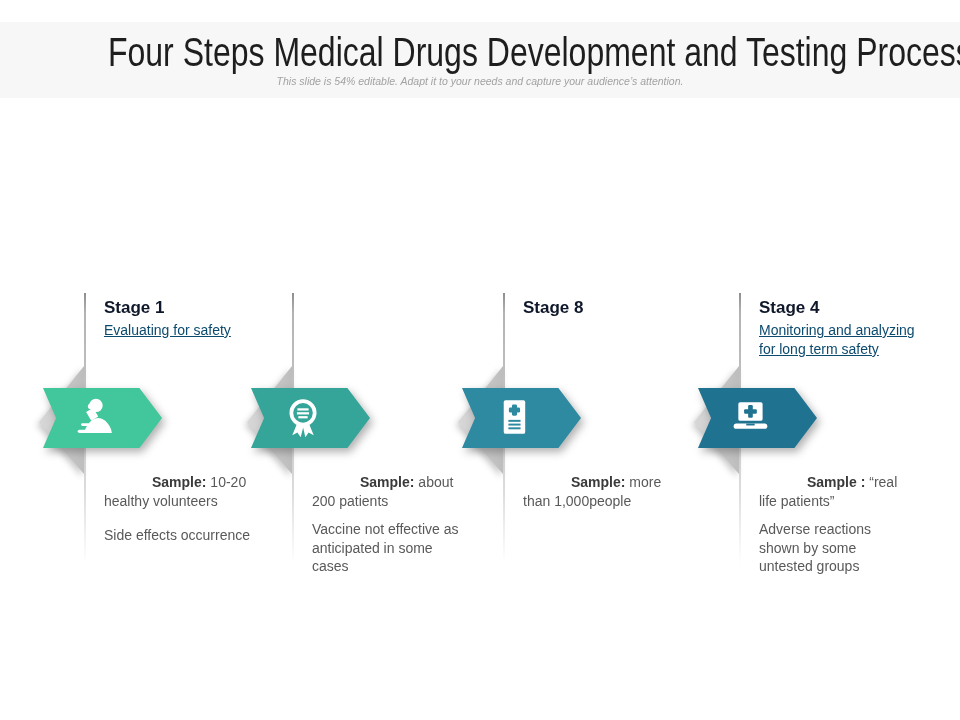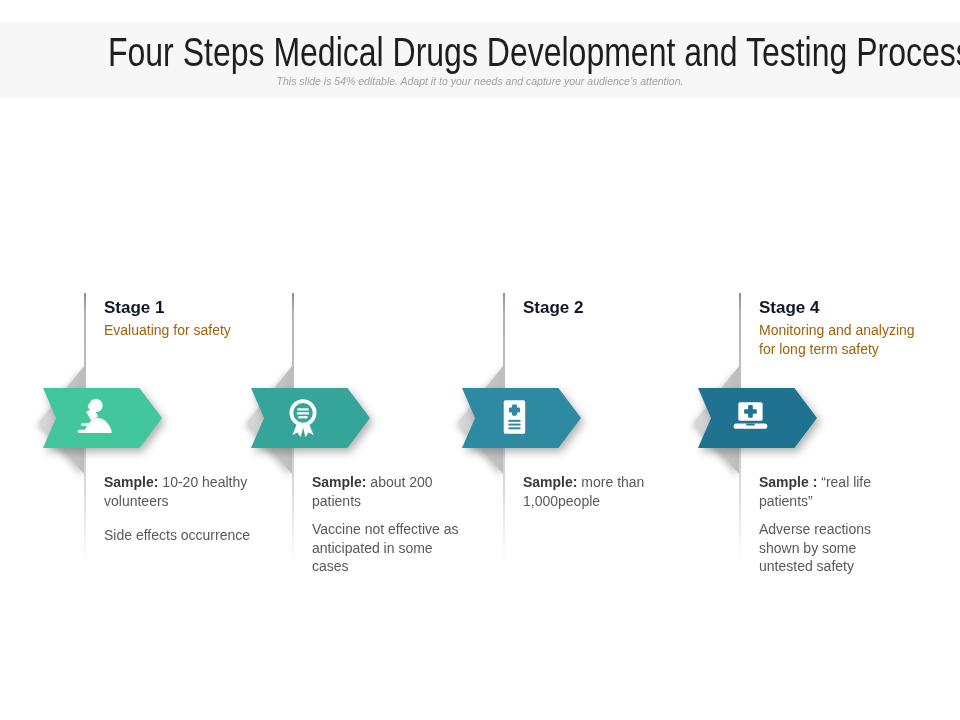--- a/index.html
+++ b/index.html
@@ -27,40 +27,40 @@
   .stage-3 { left:503px; }
   .stage-4 { left:739px; }
 
   .page-edge {
     position:absolute; left:0; top:0; width:2px; height:270px;
     background:linear-gradient(to bottom,#8e8e8e 0px,#b3b3b3 20px,#c6c6c6 120px,rgba(198,198,198,0.6) 200px,rgba(198,198,198,0) 100%);
   }
 
   .stage-head { position:absolute; left:20px; top:4px; width:172px; }
   .stage-title { font-size:17px; font-weight:bold; color:#0f172a; line-height:22px; }
-  .stage-sub   { font-size:14px; color:#a16207; line-height:19px; margin-top:2px; }
+  .stage-sub   { font-size:14px; color:#0c4a6e; line-height:19px; margin-top:2px;text-decoration:underline; }
 
   .fold-wrap { position:absolute; left:-45px; top:73px; filter:drop-shadow(-2px 3px 3px rgba(0,0,0,0.22)); }
   .fold {
     width:45px; height:108px;
     clip-path:polygon(100% 0%, 100% 100%, 0% 52%);
     background:linear-gradient(to left,#bdbdbd,#d8d8d8);
   }
 
   .arrow-wrap { position:absolute; left:-41px; top:95px; filter:drop-shadow(3px 4px 4px rgba(80,80,80,0.45)); }
   .arrow {
     position:relative; width:119px; height:60px;
     clip-path:polygon(0% 0%, 81% 0%, 100% 50%, 81% 100%, 0% 100%, 11% 50%);
     background:var(--accent,#41c79b);
   }
   .icon { position:absolute; left:24px; top:2px; width:56px; height:56px; color:var(--accent,#41c79b); }
   .icon svg { width:56px; height:56px; display:block; }
 
   .samples { position:absolute; left:20px; top:180px; width:148px; font-size:14px; line-height:18.5px; color:#595959; }
-  .sample-line .lbl { font-weight:bold; color:#3a3a3a; }
+  .sample-line .lbl { font-weight:bold; color:#3a3a3a;margin-left:48px; }
   .note { margin-top:10px; }
   .stage-1 .note { margin-top:16px; }
 </style>
 </head>
 <body>
 
 <div class="slide">
 
   <div class="top-band"></div>
   <div class="main-title">
@@ -121,21 +121,21 @@
       <div class="note">Vaccine not effective as anticipated in some cases</div>
     </div>
   </div>
 
   <div class="stage stage-3" style="--accent: #2d8aa1;">
     <div class="fold-wrap">
         <div class="fold"></div>
       </div>
     <div class="page-edge"></div>
     <div class="stage-head">
-      <div class="stage-title">Stage 2</div>
+      <div class="stage-title">Stage 8</div>
     </div>
     <div class="arrow-wrap">
       <div class="arrow">
         <div class="icon">
           <svg viewBox="0 0 60 60">
             <rect x="19" y="11" width="23" height="36" rx="2" fill="#fff"></rect>
             <rect x="27.8" y="15.5" width="5.4" height="12" rx="1.5" fill="currentColor"></rect>
             <rect x="24.5" y="18.8" width="12" height="5.4" rx="1.5" fill="currentColor"></rect>
             <rect x="24" y="32" width="13" height="2.1" fill="currentColor"></rect>
             <rect x="24" y="36" width="13" height="2.1" fill="currentColor"></rect>
@@ -166,17 +166,17 @@
             <rect x="28" y="16.2" width="5" height="13.6" rx="1.2" fill="currentColor"></rect>
             <rect x="23.7" y="20.5" width="13.6" height="5" rx="1.2" fill="currentColor"></rect>
             <rect x="12.5" y="36" width="36" height="5.6" rx="2.8" fill="#fff"></rect>
             <rect x="26" y="36" width="9" height="2" fill="currentColor"></rect>
           </svg>
         </div>
       </div>
     </div>
     <div class="samples">
       <div class="sample-line"><span class="lbl">Sample :</span><span> “real life patients”</span></div>
-      <div class="note">Adverse reactions shown by some untested safety</div>
+      <div class="note">Adverse reactions shown by some untested groups</div>
     </div>
   </div>
 
 </div>
 
 </body></html>

